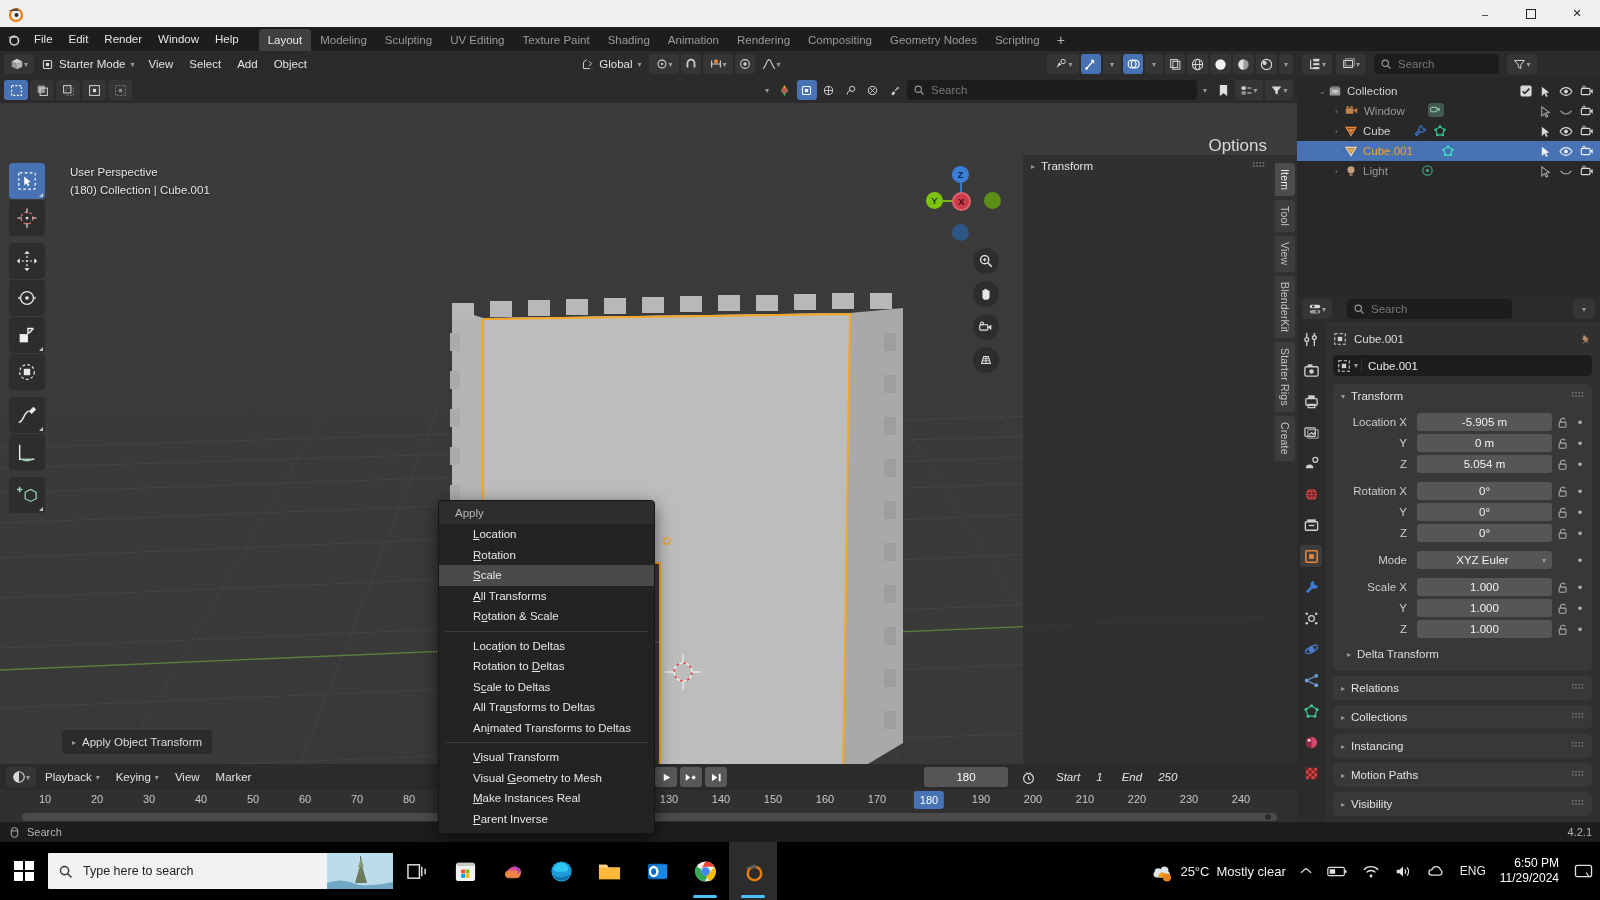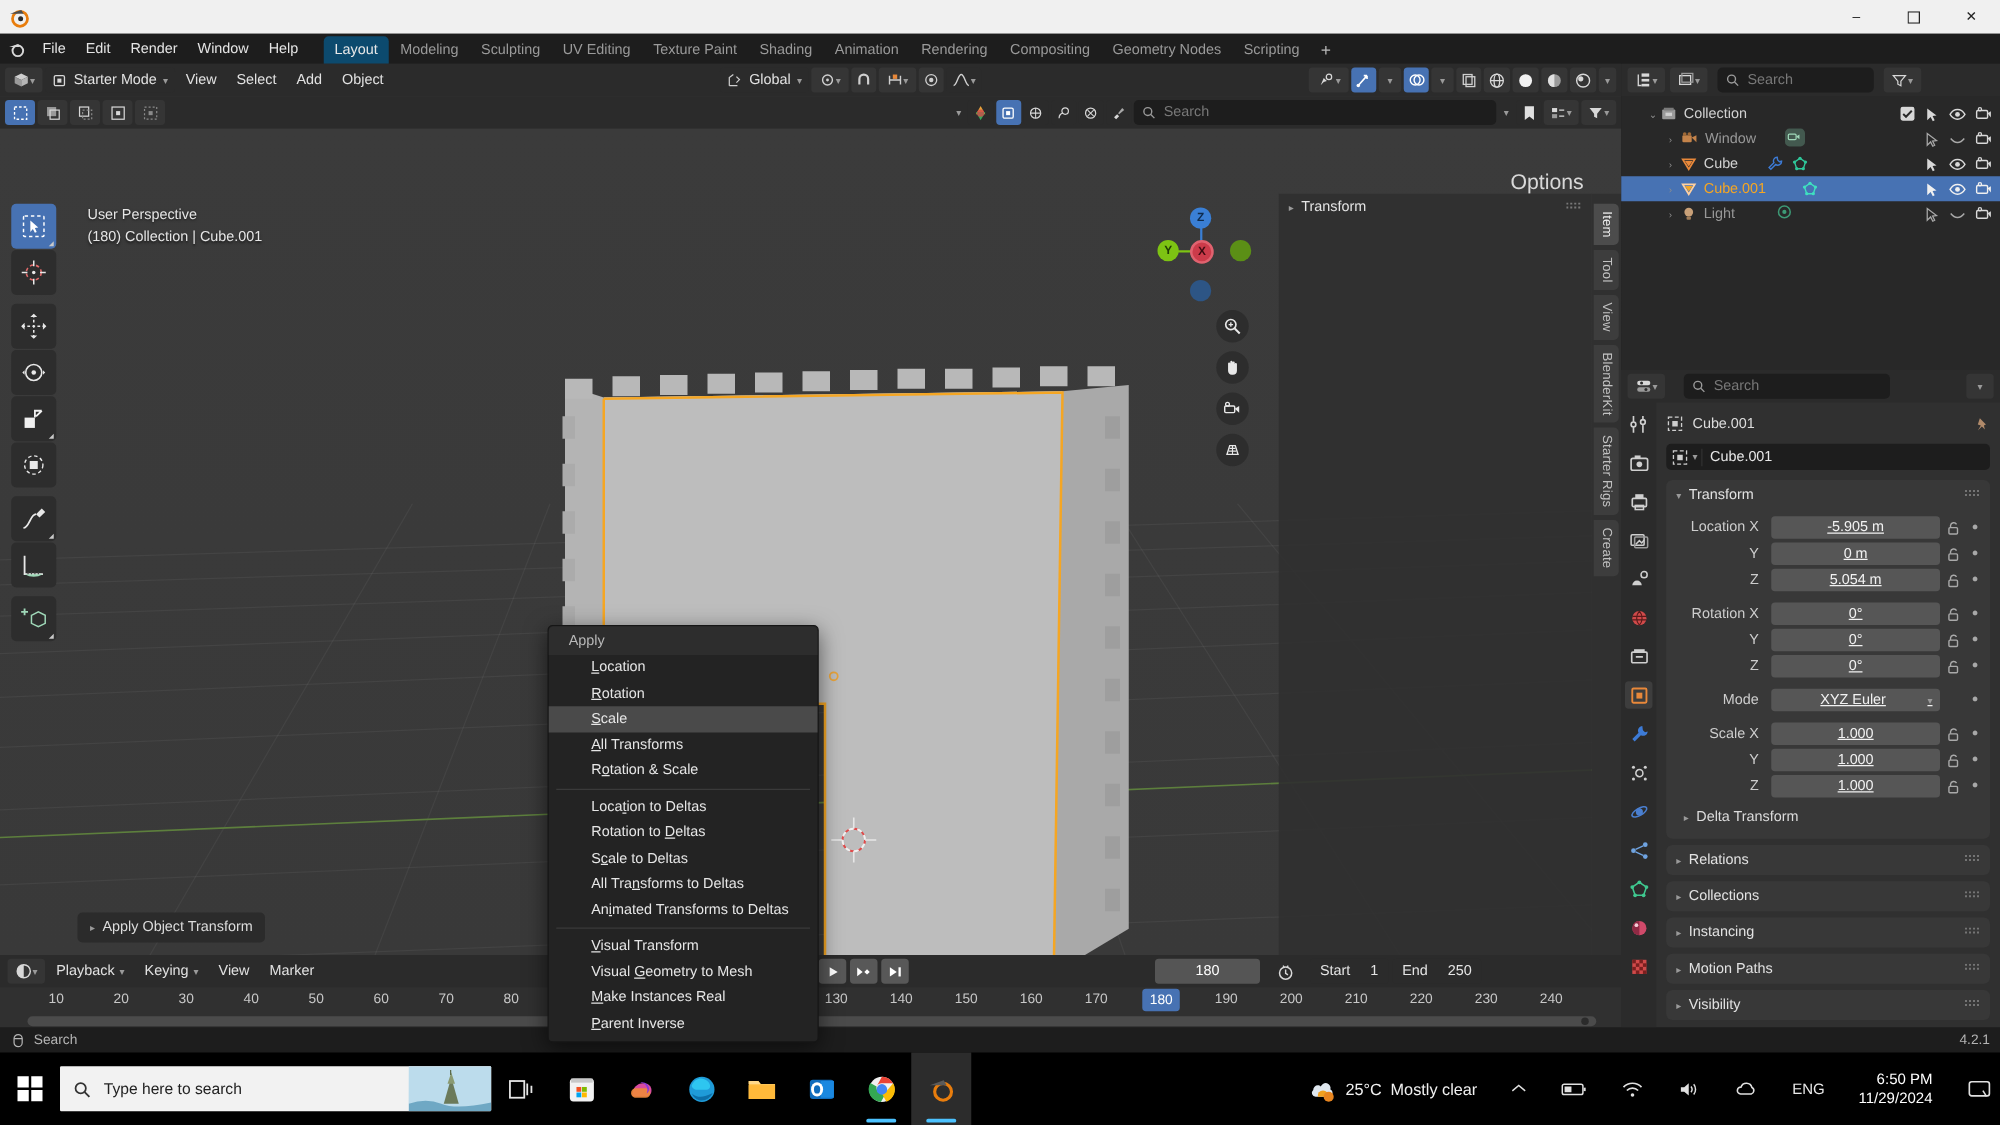--- a/index.html
+++ b/index.html
@@ -38,21 +38,21 @@
     font-size: 11.5px; color: #e5e5e5; padding: 0 8px; height: 24px;
     display: flex; align-items: center; font-family: "Liberation Sans", sans-serif;
     white-space: nowrap;
   }
   .wstabs { display: flex; align-items: flex-end; height: 24px; margin-left: 12px; }
   .wstab {
     font-size: 11.5px; color: #9a9a9a; padding: 0 9px; height: 22px;
     display: flex; align-items: center; font-family: "Liberation Sans", sans-serif;
     border-radius: 4px 4px 0 0; white-space: nowrap;
   }
-  .wstab.active { background: #0c4a6e; color: #e8e8e8; }
+  .wstab.active { background: #404040; color: #e8e8e8; }
   .wstab.plus { color: #b9b9b9; font-size: 14px; padding: 0 8px; }
 
   .topbar-right {
     position: absolute; right: 4px; top: 27px; height: 24px;
     display: flex; align-items: center; gap: 3px;
   }
   .tb-field {
     display: flex; align-items: center; height: 18px; background: #2b2b2b;
     border-radius: 3px; padding: 0 4px; gap: 4px;
   }
@@ -199,21 +199,21 @@
     display: flex; align-items: center; justify-content: center;
   }
   .frame-field {
     width: 84px; height: 20px; background: #555; border-radius: 3px;
     display: flex; align-items: center; justify-content: center;
     font-size: 11.5px; color: #fff; font-family:"Liberation Sans",sans-serif;
   }
   .se-field {
     height: 20px; display: flex; align-items: center; gap: 16px;
     background: #2b2b2b; border-radius: 3px; padding: 0 8px;
-    font-size: 11.5px; color: #e4e4e4; font-family:"Liberation Sans",sans-serif;
+    font-size: 11.5px; color: #e4e4e4; font-family:"Liberation Sans",sans-serif;font-style:italic;
   }
   .tl-ruler {
     position: absolute; left: 0; top: 26px; width: 1297px; height: 22px;
     background: #303030;
   }
   .tick {
     position: absolute; top: 3px; font-size: 11px; color: #c8c8c8;
     transform: translateX(-50%); font-family:"Liberation Sans",sans-serif;
   }
   .cur-frame {
@@ -298,21 +298,21 @@
   .closed-panel .grip2 { position: absolute; right: 8px; opacity: .4; }
 
   .fld-row { display: flex; align-items: center; height: 20px; margin: 1px 6px; gap: 4px; }
   .fld-lbl {
     width: 74px; text-align: right; font-size: 11.5px; color: #cdcdcd;
     font-family:"Liberation Sans",sans-serif; padding-right: 6px;
   }
   .fld-val {
     flex: 1; height: 18px; background: #565656; border-radius: 3px;
     display: flex; align-items: center; justify-content: center;
-    font-size: 11.5px; color: #f2f2f2; font-family:"Liberation Sans",sans-serif;text-decoration:underline;
+    font-size: 11.5px; color: #f2f2f2; font-family:"Liberation Sans",sans-serif;
   }
   .fld-val.dropdown { justify-content: space-between; padding: 0 6px; }
   .lock-ico { width: 14px; display: flex; justify-content: center; opacity: .75; }
   .dot-ico { width: 12px; text-align: center; font-size: 13px; color: #a8a8a8; }
   .subpanel { display:flex; align-items:center; height: 22px; margin: 4px 0 0 14px; gap: 6px; }
   .subpanel .t { font-size: 11.5px; color: #dcdcdc; font-family:"Liberation Sans",sans-serif; }
 
   
   .statusbar {
     position: absolute; left: 0; top: 822px; width: 1600px; height: 20px;
@@ -354,21 +354,21 @@
   .tb-search .pic {
     position: absolute; right: 0; top: 0; width: 66px; height: 36px;
     background: linear-gradient(#cfe4f0,#a8cfe2);
   }
   .tbi { width: 48px; height: 58px; display: flex; align-items: center; justify-content: center; position: relative; }
   .tbi.active { background: #2c2c2c; }
   .tbi .underline {
     position: absolute; bottom: 2px; left: 12px; width: 24px; height: 3px;
     background: #4cc2ff; border-radius: 2px;
   }
-  .tray { position: absolute; right: 0; display: flex; align-items: center; height: 58px; gap: 13px; }
+  .tray { position: absolute; right: 0; display: flex; align-items: center; height: 58px; gap: 0; }
   .tray-item {
     display: flex; align-items: center; height: 58px; padding: 0 7px; gap: 7px;
     color: #eaeaea; font-size: 12px; font-family:"Liberation Sans",sans-serif;
   }
   .clock { text-align: right; line-height: 15px; font-size: 12px; color: #fff; }
   .notif { width: 34px; height: 58px; display:flex; align-items:center; justify-content:center; }
   .wthr-t { font-size: 13px; color: #f0f0f0; font-family:"Liberation Sans",sans-serif; }
 
   
   .mesh-wrap { position: absolute; left: 0; top: 0; width: 1297px; height: 661px; }

